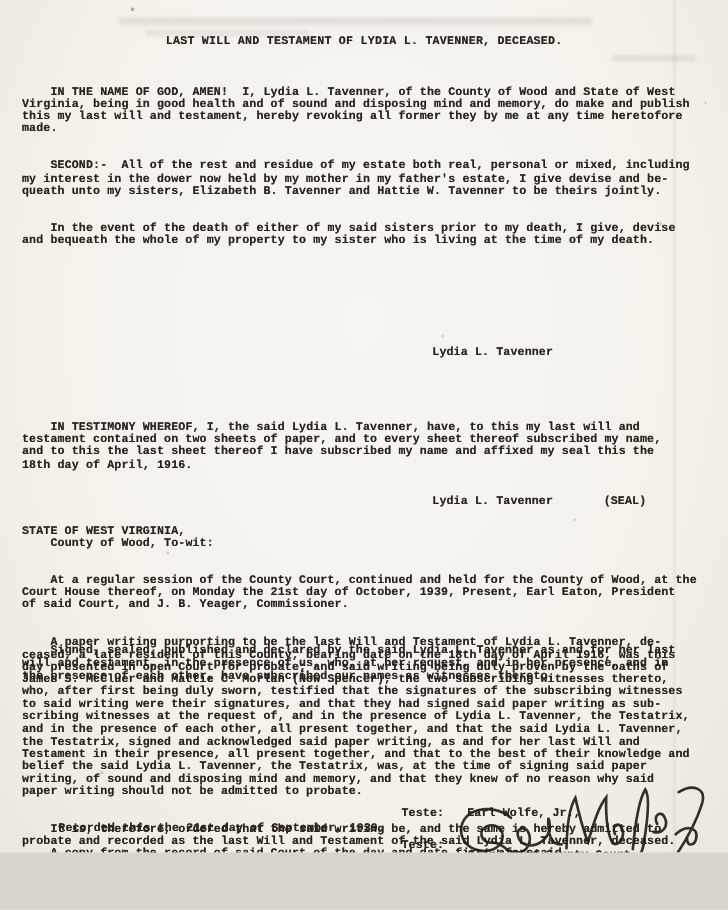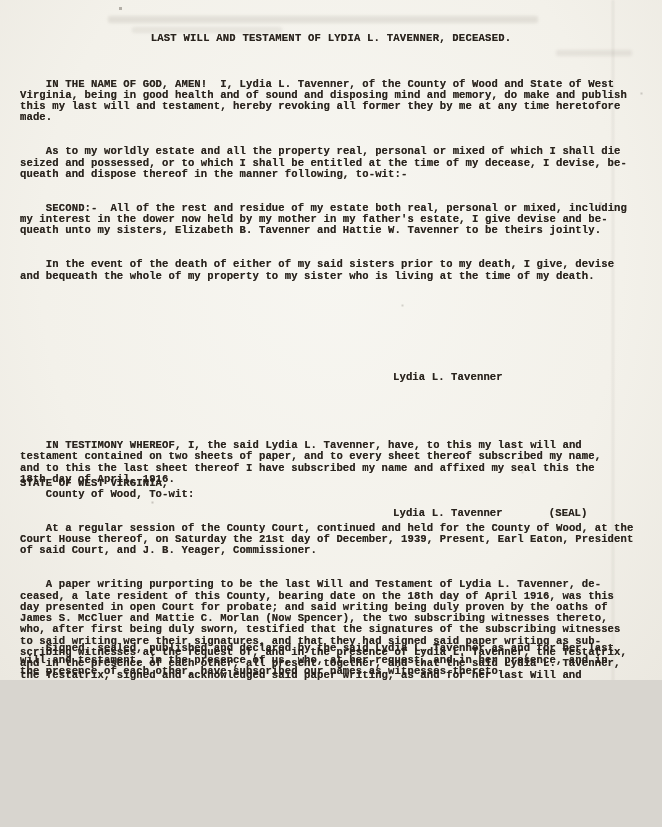--- a/index.html
+++ b/index.html
@@ -1,18 +1,18 @@
 <!DOCTYPE html>
 <html><head>
 <meta charset="utf-8">
 <style>
   html,body { margin:0; padding:0; background:#d8d5cf; }
   .page {
     position:relative;
-    width:662px; height:680px;
+    width:662px; height:775px;
     margin:0 auto;
     background:#f4f2ec;
     background-image: radial-gradient(ellipse at 50% 38%, #f7f6f1 0%, #f3f1ea 62%, #ebe8e0 100%);
     font-family:"Liberation Mono", "DejaVu Sans Mono", monospace;
     font-weight:700;
     font-size:10.6px;
     line-height:11.3px;
     letter-spacing:0.1px;
     color:#2a241e;
     text-shadow: 0 0 0.5px rgba(48,40,32,0.65);
@@ -68,23 +68,20 @@
   <div class="crease"></div>
   <div class="speckles"></div>
 
   <h1 class="doc-title">LAST WILL AND TESTAMENT OF LYDIA L. TAVENNER, DECEASED.</h1>
 
   <div class="will">
     <div class="para">    IN THE NAME OF GOD, AMEN!  I, Lydia L. Tavenner, of the County of Wood and State of West
 Virginia, being in good health and of sound and disposing mind and memory, do make and publish
 this my last will and testament, hereby revoking all former they by me at any time heretofore
 made.</div>
-    <div class="para">    As to my worldly estate and all the property real, personal or mixed of which I shall die
-seized and possessed, or to which I shall be entitled at the time of my decease, I devise, be-
-queath and dispose thereof in the manner following, to-wit:-</div>
     <div class="para">    SECOND:-  All of the rest and residue of my estate both real, personal or mixed, including
 my interest in the dower now held by my mother in my father's estate, I give devise and be-
 queath unto my sisters, Elizabeth B. Tavenner and Hattie W. Tavenner to be theirs jointly.</div>
     <div class="para">    In the event of the death of either of my said sisters prior to my death, I give, devise
 and bequeath the whole of my property to my sister who is living at the time of my death.</div>
     <div class="gap"></div>
     <div class="gap"></div>
     <div class="sig-line">Lydia L. Tavenner</div>
     <div class="gap"></div>
     <div class="para">    IN TESTIMONY WHEREOF, I, the said Lydia L. Tavenner, have, to this my last will and
@@ -100,21 +97,21 @@
 the presence of each other, have subscribed our names as witnesses thereto.</div>
     <div class="gap"></div>
     
     
   </div>
 
   <div class="probate">
     <div class="para">STATE OF WEST VIRGINIA,
     County of Wood, To-wit:</div>
     <div class="para">    At a regular session of the County Court, continued and held for the County of Wood, at the
-Court House thereof, on Saturday the 21st day of December, 1939, Present, Earl Eaton, President
+Court House thereof, on Monday the 21st day of October, 1939, Present, Earl Eaton, President
 of said Court, and J. B. Yeager, Commissioner.</div>
     <div class="para">    A paper writing purporting to be the last Will and Testament of Lydia L. Tavenner, de-
 ceased, a late resident of this County, bearing date on the 18th day of April 1916, was this
 day presented in open Court for probate; and said writing being duly proven by the oaths of
 James S. McCluer and Mattie C. Morlan (Now Spencer), the two subscribing witnesses thereto,
 who, after first being duly sworn, testified that the signatures of the subscribing witnesses
 to said writing were their signatures, and that they had signed said paper writing as sub-
 scribing witnesses at the request of, and in the presence of Lydia L. Tavenner, the Testatrix,
 and in the presence of each other, all present together, and that the said Lydia L. Tavenner,
 the Testatrix, signed and acknowledged said paper writing, as and for her last Will and

